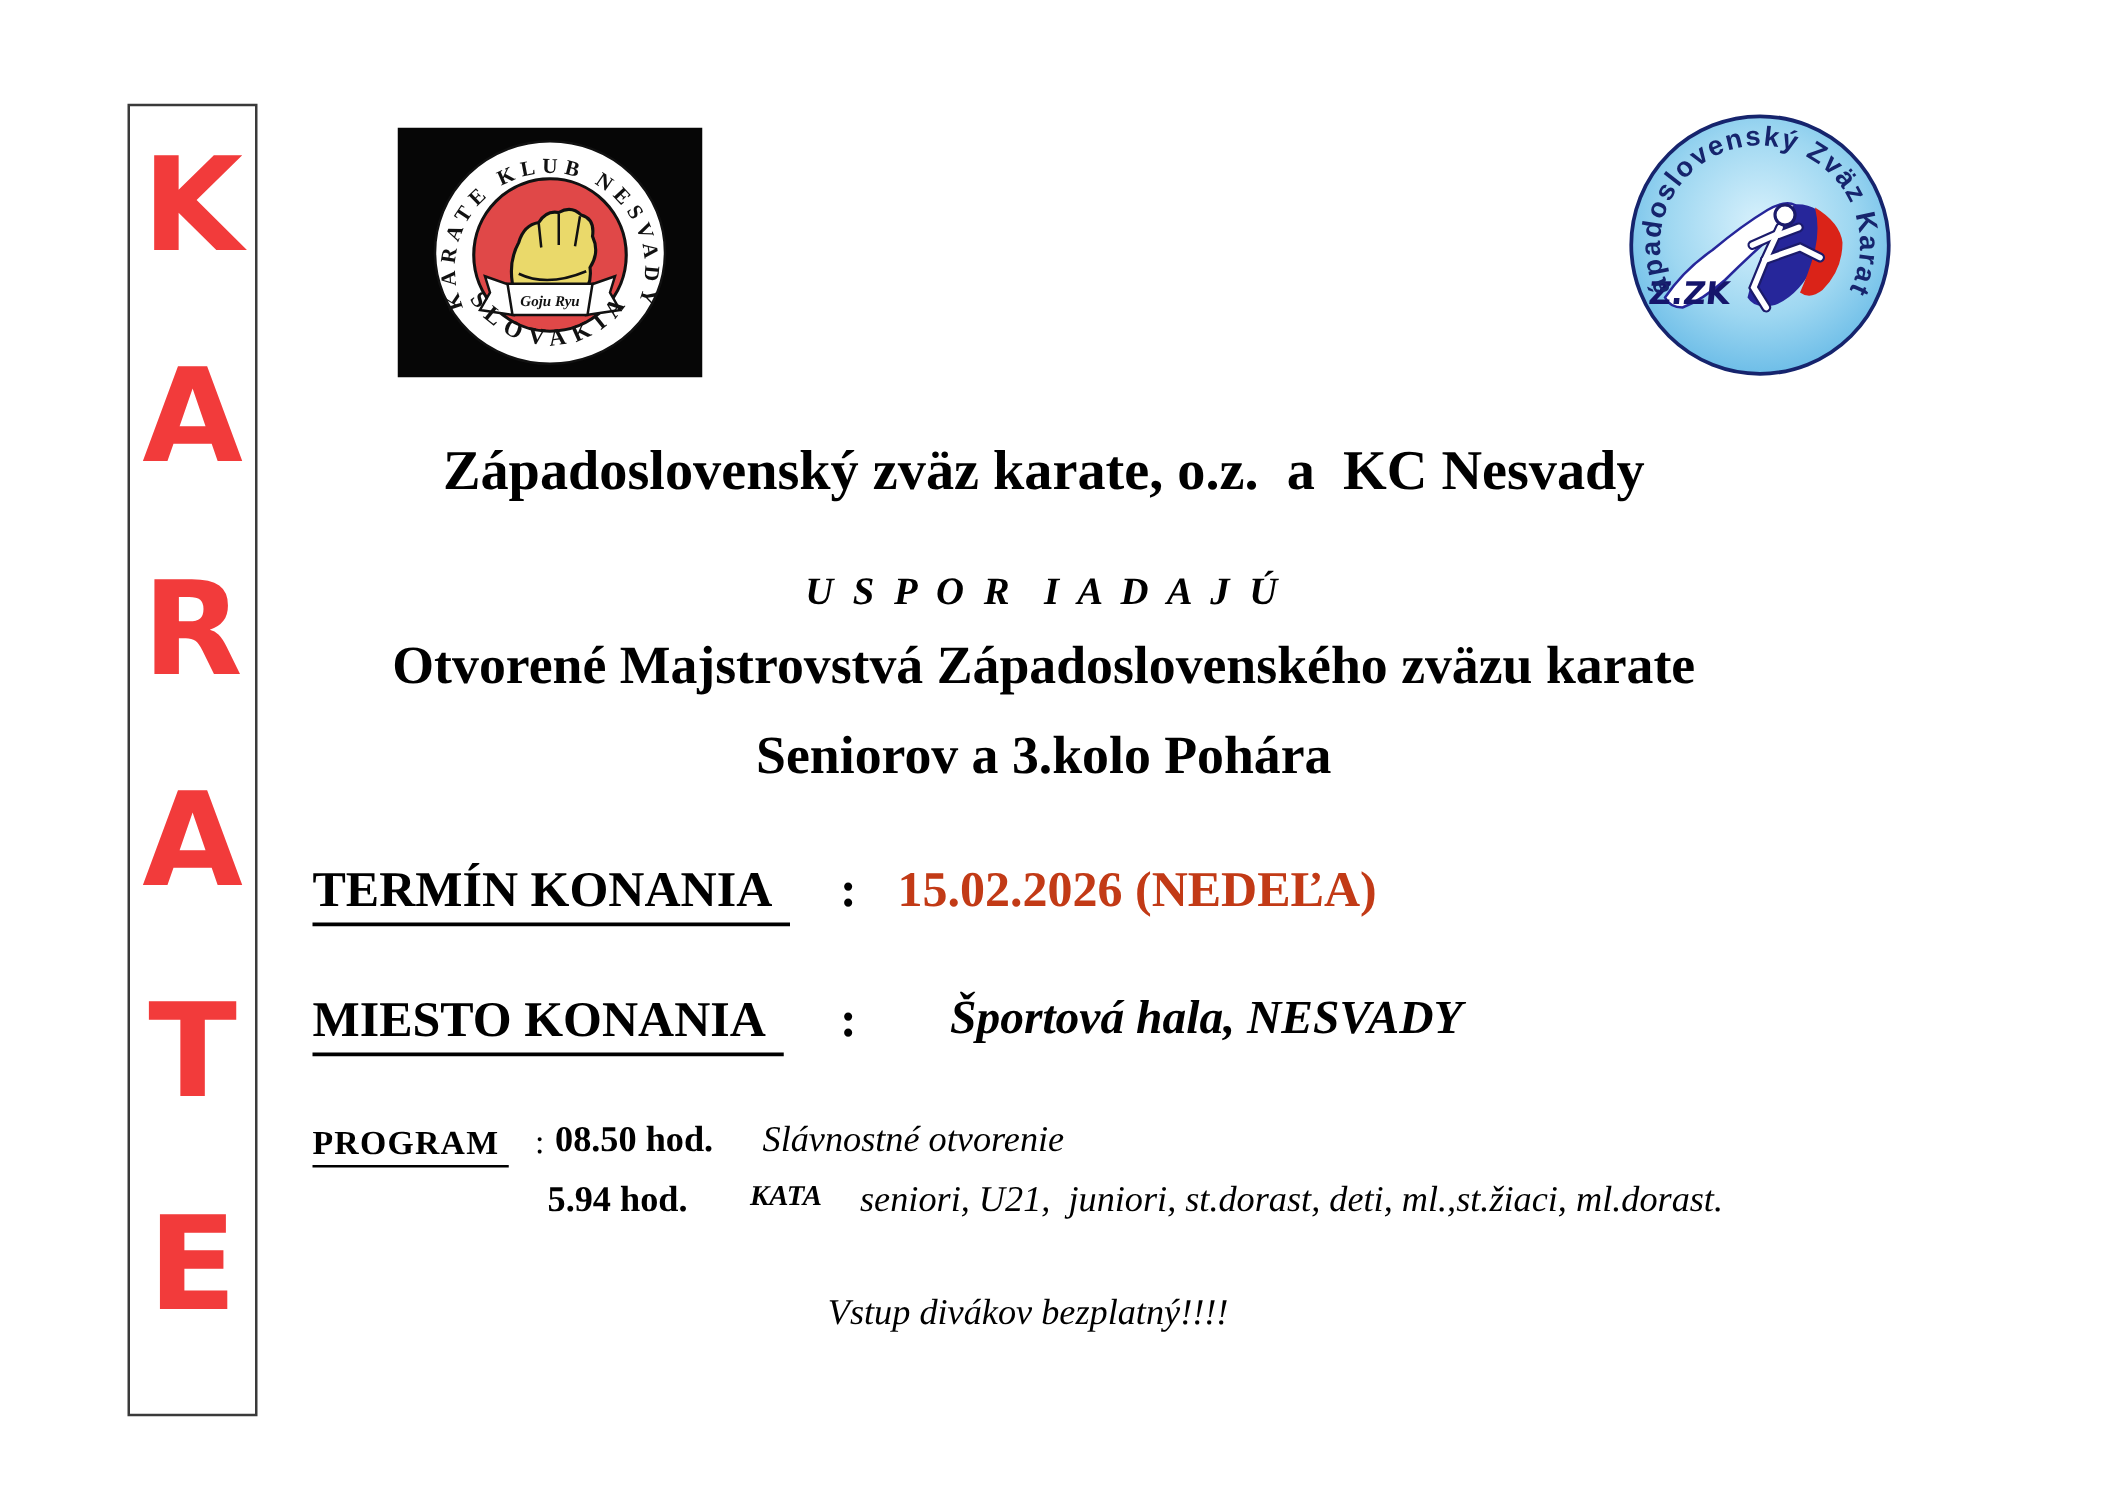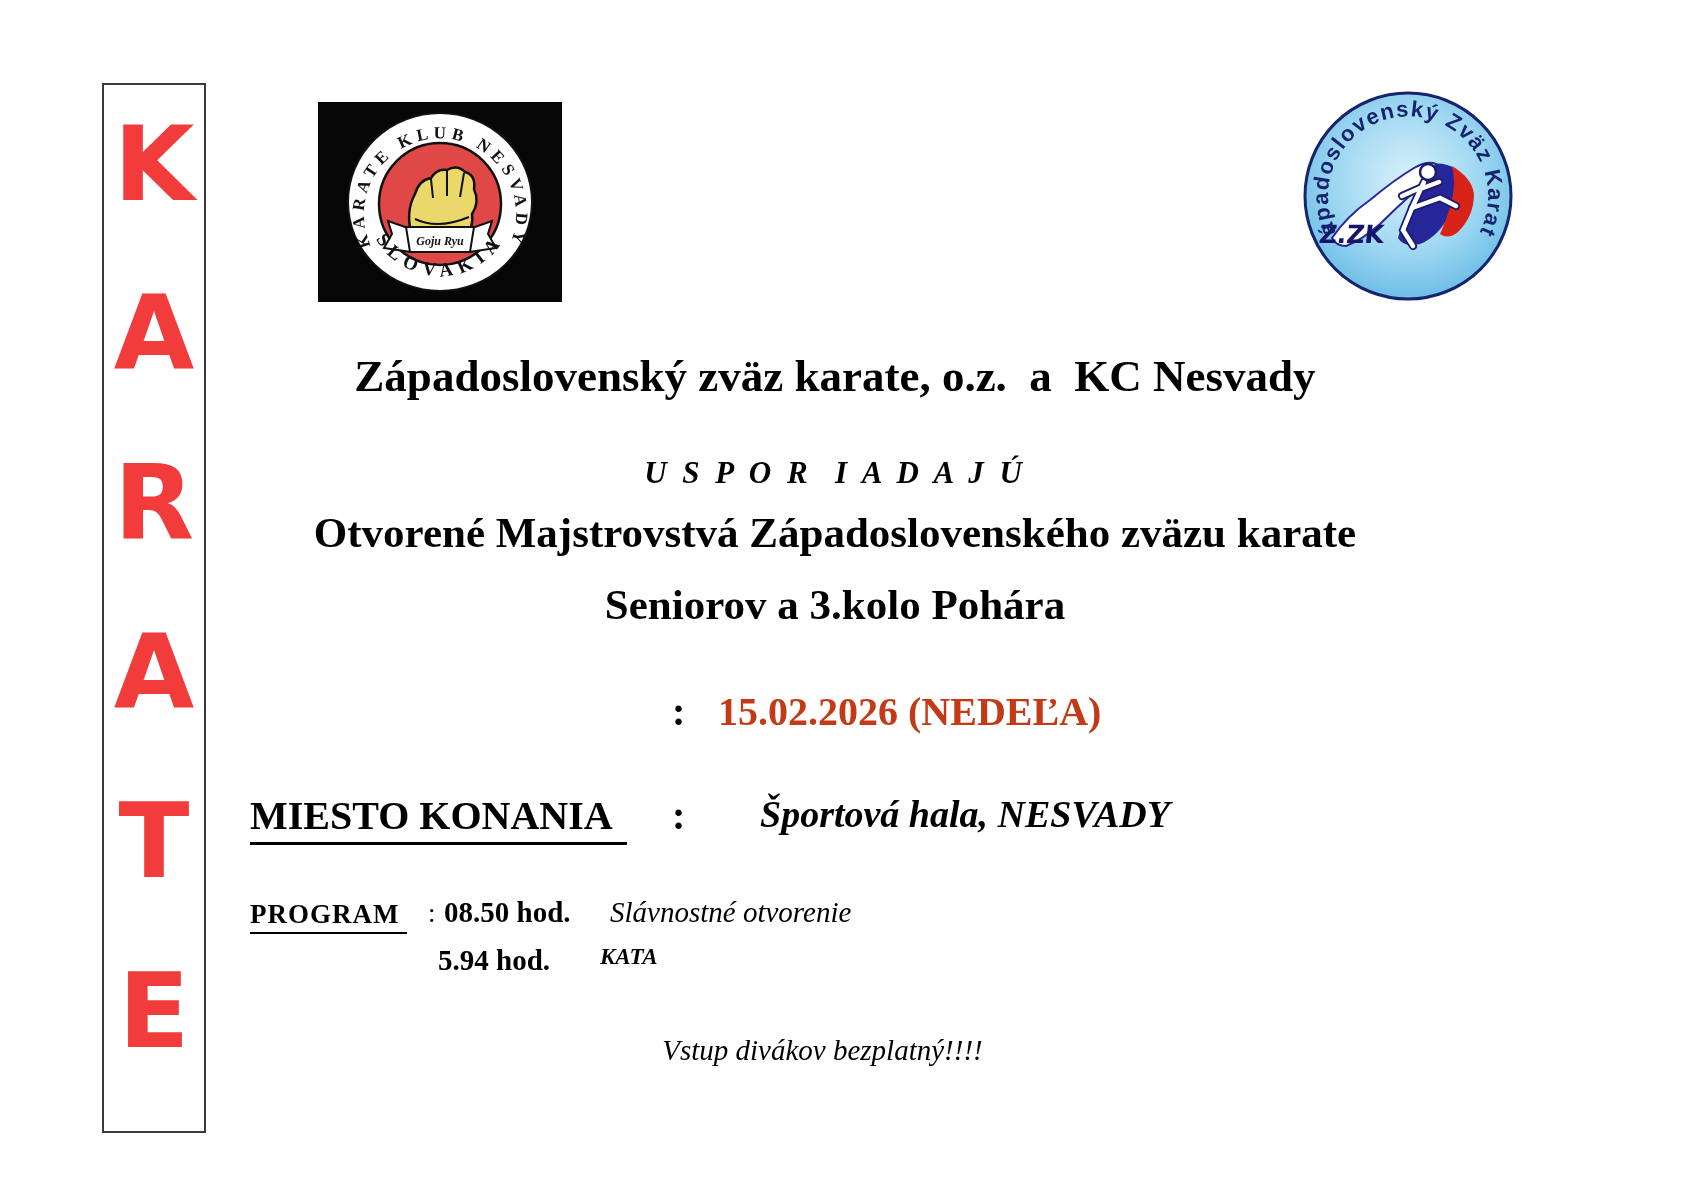--- a/index.html
+++ b/index.html
@@ -149,34 +149,36 @@
     </text>
   </svg>
 </div>
 
 <div class="center-line title-line">Západoslovenský zväz karate, o.z.  a  KC Nesvady</div>
 <div class="center-line uspor-line">U S P O R  I A D A J Ú</div>
 <div class="center-line head1-line">Otvorené Majstrovstvá Západoslovenského zväzu karate</div>
 <div class="center-line head2-line">Seniorov a 3.kolo Pohára</div>
 
 <div class="row termin-row">
+  <span class="label-underline">TERMÍN KONANIA</span>
   <span class="label-colon">:</span>
   <span class="termin-value">15.02.2026 (NEDEĽA)</span>
 </div>
 
 <div class="row miesto-row">
   <span class="label-underline">MIESTO KONANIA</span>
   <span class="label-colon">:</span>
   <span class="miesto-value">Športová hala, NESVADY</span>
 </div>
 
 <div class="prog-row1">
   <span class="prog-label">PROGRAM</span>
   <span class="prog-colon">:</span>
   <span class="prog-time1">08.50 hod.</span>
   <span class="prog-desc1">Slávnostné otvorenie</span>
 </div>
 <div class="prog-row2">
   <span class="prog-time2">5.94 hod.</span>
   <span class="prog-kata">KATA</span>
+  <span class="prog-desc2">seniori, U21,  juniori, st.dorast, deti, ml.,st.žiaci, ml.dorast.</span>
 </div>
 
 <div class="footer-note">Vstup divákov bezplatný!!!!</div>
 
 </body></html>

